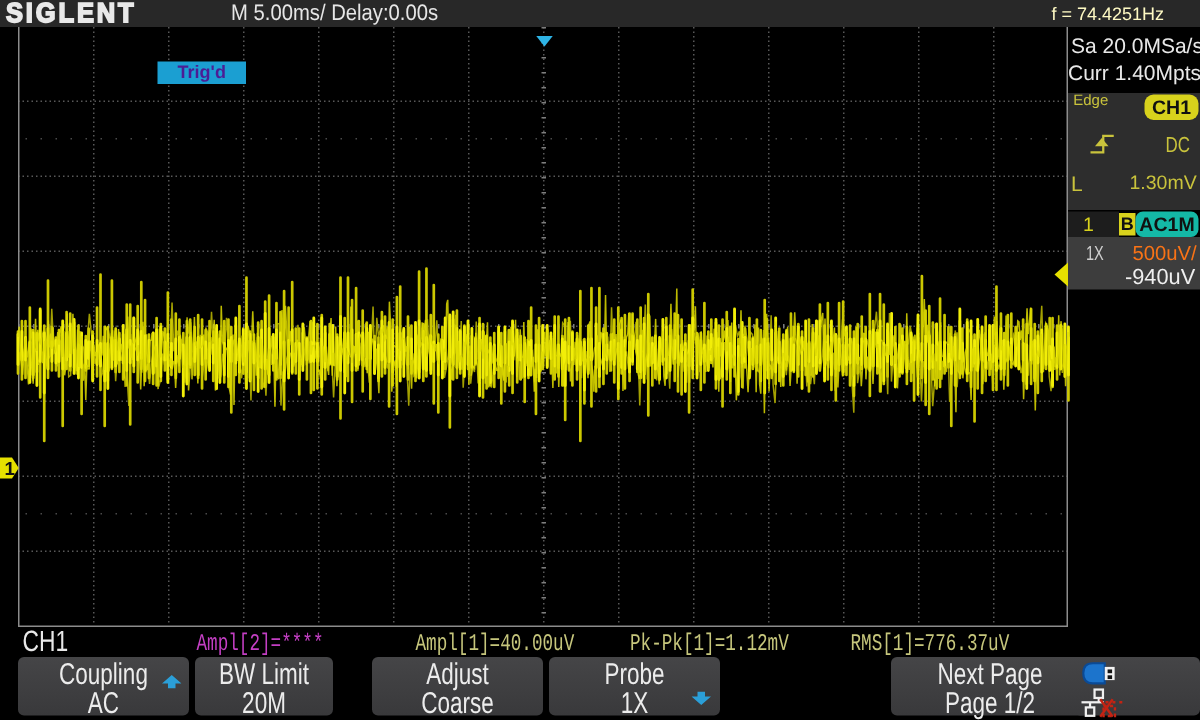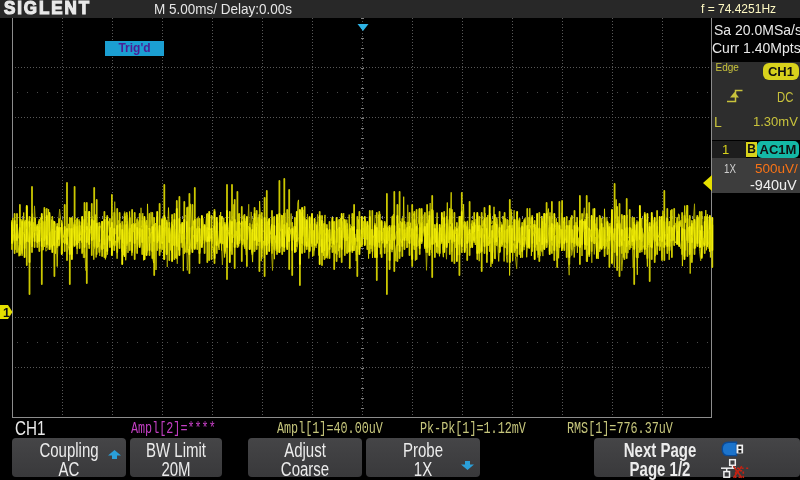--- a/index.html
+++ b/index.html
@@ -119,21 +119,21 @@
   <div class="l1">Adjust</div>
     <div class="l2">Coarse</div>
 </div>
 <div class="btn" style="left:366px;width:114px;">
   <div class="l1">Probe</div>
     <div class="l2">1X</div>
   <svg class="abs" style="left:95px;top:23px" width="13" height="9">
       <path d="M6.5 9 L0 3.4 L4 3.4 L4 0 L9 0 L9 3.4 L13 3.4 Z" fill="#2b9fd8"></path>
     </svg>
 </div>
-<div class="btn" style="left:594px;width:132px;font-weight:bold;">
+<div class="btn" style="left:594px;width:132px;">
   <div class="l1">Next Page</div>
     <div class="l2">Page 1/2</div>
 </div>
 <div class="btn" style="left:716px;width:84px;border-radius:4px;"></div>
 <svg class="abs" style="left:716px;top:438px;" width="84" height="42" viewBox="0 0 84 42">
   <path d="M 20.5 4.2 L 12.5 4.2 Q 6.2 4.2 6.2 10.9 Q 6.2 17.6 12.5 17.6 L 20.5 17.6 Z" fill="#1c74cc" stroke="#0a4a96" stroke-width="1.4"></path>
   <rect x="20.5" y="6.6" width="6.6" height="8.8" fill="#f2f2f2"></rect>
   <rect x="22.4" y="8.3" width="3" height="2.5" fill="#141414"></rect>
   <rect x="22.4" y="12.2" width="3" height="2.5" fill="#141414"></rect>
   <g stroke="#f0f0f0" stroke-width="1.5" fill="none">

